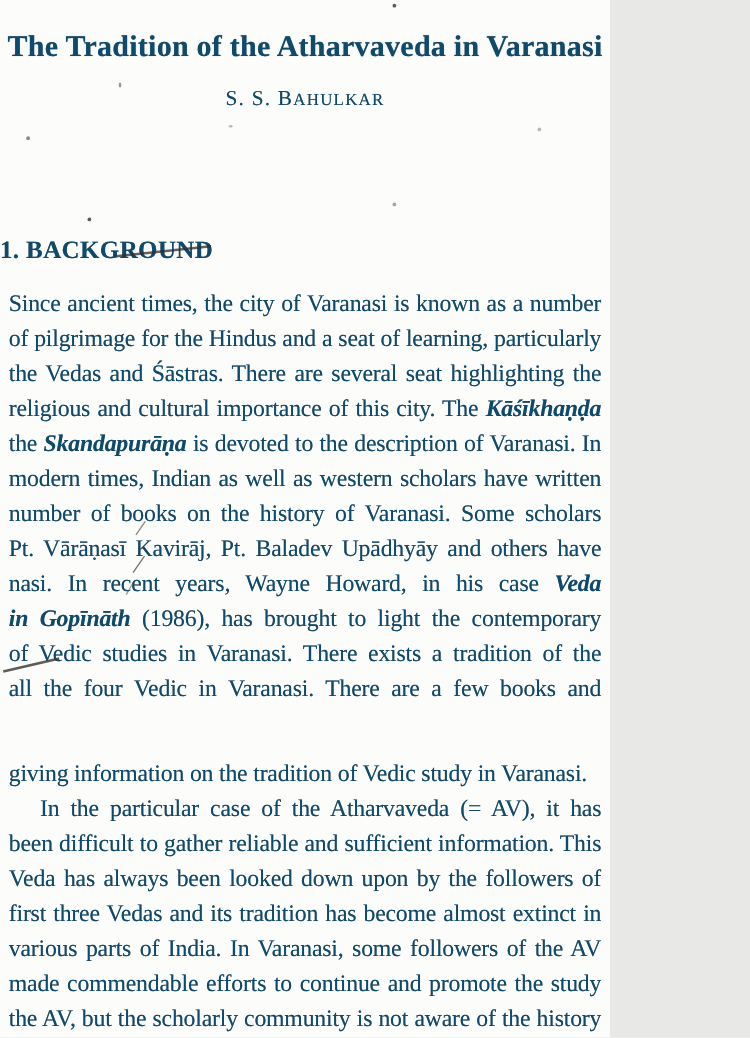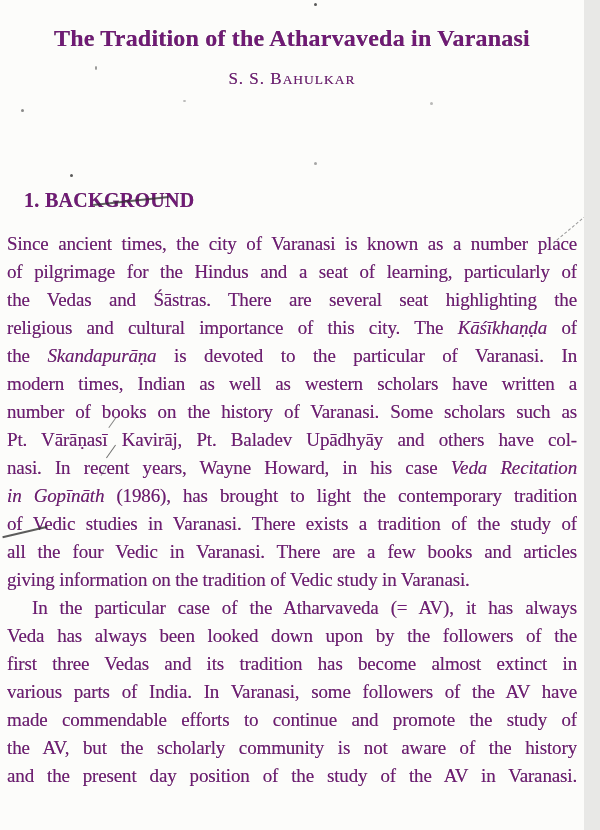--- a/index.html
+++ b/index.html
@@ -1,45 +1,45 @@
 <!DOCTYPE html>
 <html><head>
 <meta charset="utf-8">
 <style>
   html, body { margin: 0; padding: 0; background: #e8e8e6; }
   .page {
     position: relative;
-    width: 584px;
+    width: 488px;
     height: 830px;
     margin: 0;
     background: #fcfcfa;
     overflow: hidden;
     font-family: "Liberation Serif", "DejaVu Serif", serif;
-    color: #701a75;
+    color: #0c4a6e;
   }
   .title {
     padding-top: 7px;
     text-align: center;
     font-size: 24px;
     line-height: 30px;
     font-weight: bold;
     letter-spacing: 0.2px;
     text-shadow: 0 0 0.6px rgba(0,0,0,0.55);
   }
   .author {
     text-align: center;
     font-size: 17px;
     line-height: 20px;
     letter-spacing: 1px;
     text-shadow: 0 0 0.4px rgba(0,0,0,0.45);
   }
   .author .sc { font-size: 13.5px; }
   .section-heading {
     margin-top: 97px;
-    padding-left: 24px;
+    padding-left: 0;
     font-size: 20px;
     line-height: 26px;
     font-weight: bold;
     letter-spacing: 0.3px;
     text-shadow: 0 0 0.5px rgba(0,0,0,0.5);
   }
   .body-text {
     margin-top: 11px;
     padding: 0 7px;
     font-size: 19px;
@@ -47,23 +47,23 @@
     text-shadow: 0 0 0.5px rgba(0,0,0,0.45);
   }
   .line {
     line-height: 28px;
     height: 28px;
     text-align: justify;
     text-align-last: justify;
     white-space: normal;
     overflow: hidden;
   }
-  .line.para-end { text-align-last: left; }
+  .line.para-end { text-align-last: left; margin-top: 40px; }
   .line.indent { text-indent: 25px; }
-  .line i { font-style: italic; }
+  .line i { font-style: italic; font-weight: bold; }
   
   .scratch { position: absolute; height: 0; }
   .a-heading   { left: 93px;  top: 200px; width: 76px; border-top: 2px solid #2e2e2e; transform: rotate(-6deg); opacity: .75; }
   .a-margin    { left: 545px; top: 221px; width: 68px; border-top: 1.5px dashed #8f8f8f; transform: rotate(-40deg); opacity: .9; }
   .a-ofvedic   { left: 2px;   top: 531px; width: 46px; border-top: 2px solid #333; transform: rotate(-13deg); opacity: .8; }
   .a-valuable  { left: 103px; top: 451px; width: 16px; border-top: 1.5px solid #333; transform: rotate(-55deg); opacity: .7; }
   .a-kaviraj   { left: 106px; top: 422px; width: 13px; border-top: 1.5px solid #333; transform: rotate(-55deg); opacity: .6; }
   .a-recent    { left: 98px;  top: 470px; width: 12px; border-top: 1.5px solid #444; transform: rotate(-60deg); opacity: .5; }
   .speck { position: absolute; background: #3c3c3c; border-radius: 50%; }
   .s1 { left: 314px; top: 3px;   width: 3px; height: 3px; opacity: .85; }
@@ -85,32 +85,33 @@
   <div class="author"><span>S. S. B</span><span class="sc">AHULKAR</span></div>
 
   <h2 class="section-heading">1. BACKGROUND</h2>
 
   <div class="body-text">
     <div>
       <div class="line"><span>Since ancient times, the city of Varanasi is known as a number place</span></div>
       <div class="line"><span>of pilgrimage for the Hindus and a seat of learning, particularly of</span></div>
       <div class="line"><span>the Vedas and Śāstras. There are several seat highlighting the</span></div>
       <div class="line"><span>religious and cultural importance of this city. The </span><i>Kāśīkhaṇḍa</i><span> of</span></div>
-      <div class="line"><span>the </span><i>Skandapurāṇa</i><span> is devoted to the particular of Varanasi. In</span></div>
+      <div class="line"><span>the </span><i>Skandapurāṇa</i><span> is devoted to the description of Varanasi. In</span></div>
       <div class="line"><span>modern times, Indian as well as western scholars have written a</span></div>
       <div class="line"><span>number of books on the history of Varanasi. Some scholars such as</span></div>
       <div class="line"><span>Pt. Vārāṇasī Kavirāj, Pt. Baladev Upādhyāy and others have col-</span></div>
       <div class="line"><span>nasi. In recent years, Wayne Howard, in his case </span><i>Veda Recitation</i></div>
       <div class="line"><i>in Gopīnāth</i><span> (1986), has brought to light the contemporary tradition</span></div>
       <div class="line"><span>of Vedic studies in Varanasi. There exists a tradition of the study of</span></div>
       <div class="line"><span>all the four Vedic in Varanasi. There are a few books and articles</span></div>
       <div class="line para-end"><span>giving information on the tradition of Vedic study in Varanasi.</span></div>
     </div>
     <div>
       <div class="line indent"><span>In the particular case of the Atharvaveda (= AV), it has always</span></div>
+      <div class="line"><span>been difficult to gather reliable and sufficient information. This</span></div>
       <div class="line"><span>Veda has always been looked down upon by the followers of the</span></div>
       <div class="line"><span>first three Vedas and its tradition has become almost extinct in</span></div>
       <div class="line"><span>various parts of India. In Varanasi, some followers of the AV have</span></div>
       <div class="line"><span>made commendable efforts to continue and promote the study of</span></div>
       <div class="line"><span>the AV, but the scholarly community is not aware of the history</span></div>
       <div class="line"><span>and the present day position of the study of the AV in Varanasi.</span></div>
     </div>
   </div>
 
   <div class="scratch a-heading"></div>

